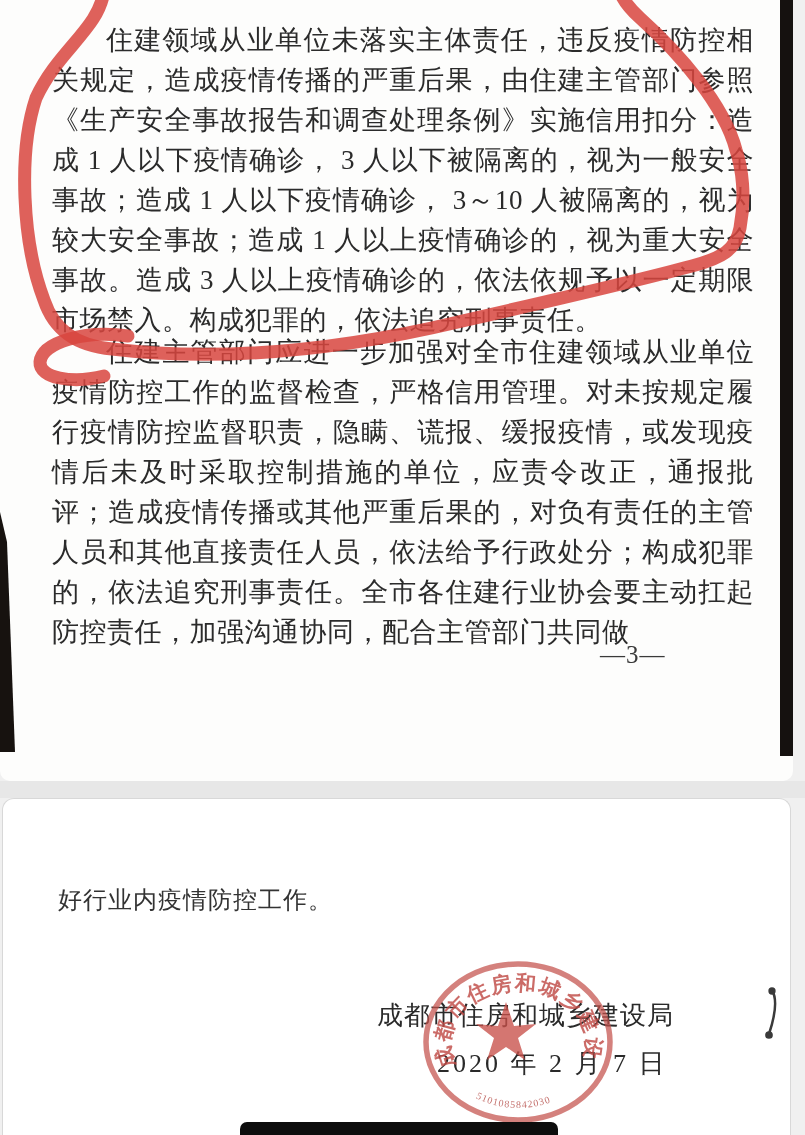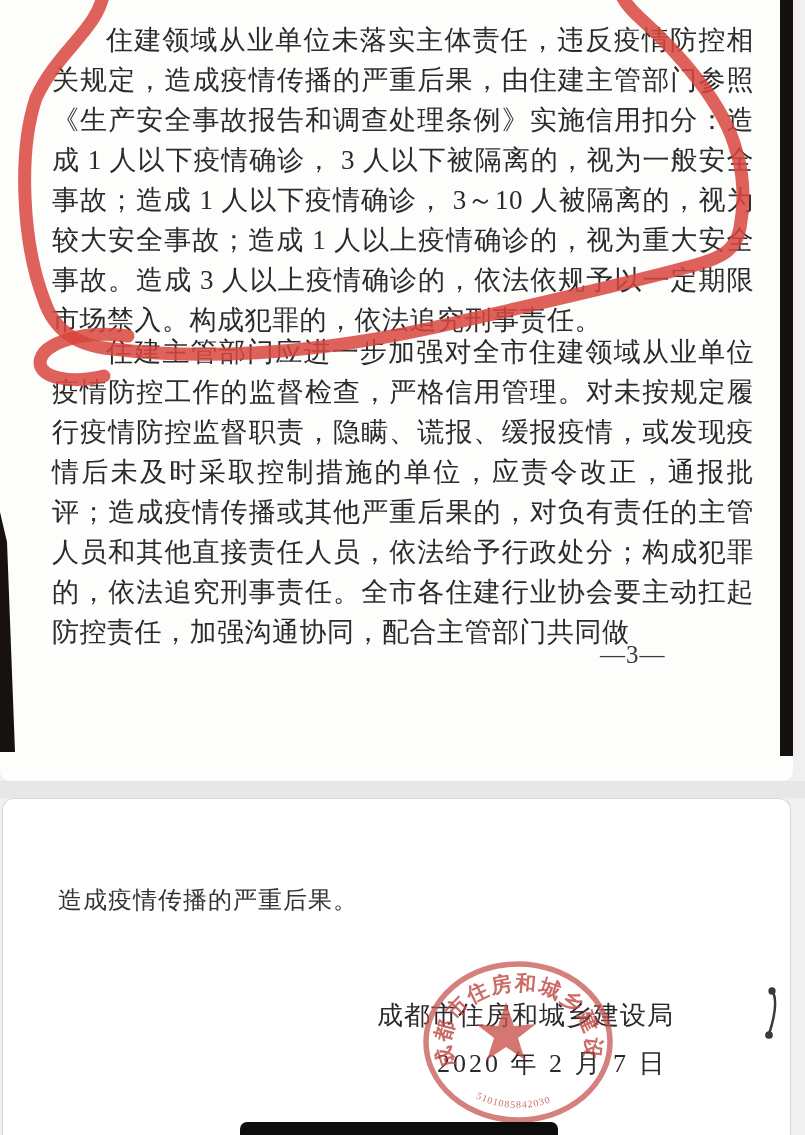--- a/index.html
+++ b/index.html
@@ -77,21 +77,21 @@
 
   <div class="photo1">
     <div class="doc-text para1">住建领域从业单位未落实主体责任，违反疫情防控相关规定，造成疫情传播的严重后果，由住建主管部门参照《生产安全事故报告和调查处理条例》实施信用扣分：造成 1 人以下疫情确诊， 3 人以下被隔离的，视为一般安全事故；造成 1 人以下疫情确诊， 3～10 人被隔离的，视为较大安全事故；造成 1 人以上疫情确诊的，视为重大安全事故。造成 3 人以上疫情确诊的，依法依规予以一定期限市场禁入。构成犯罪的，依法追究刑事责任。</div>
     <div class="doc-text para2">住建主管部门应进一步加强对全市住建领域从业单位疫情防控工作的监督检查，严格信用管理。对未按规定履行疫情防控监督职责，隐瞒、谎报、缓报疫情，或发现疫情后未及时采取控制措施的单位，应责令改正，通报批评；造成疫情传播或其他严重后果的，对负有责任的主管人员和其他直接责任人员，依法给予行政处分；构成犯罪的，依法追究刑事责任。全市各住建行业协会要主动扛起防控责任，加强沟通协同，配合主管部门共同做</div>
     <div class="pagenum">—3—</div>
   </div>
 
   <div class="bar-right"></div>
 
   <div class="photo2"></div>
-  <div class="cont-text">造成疫情传播的严重后果。</div>
+  <div class="cont-text">好行业内疫情防控工作。</div>
   <div class="sig-text">成都市住房和城乡建设局</div>
   <div class="date-text">2020 年 2 月 7 日</div>
 
   <svg class="overlay" viewBox="0 0 805 1135">
 
     <g fill="none" stroke="#d8453e" stroke-opacity="0.85" stroke-width="13" stroke-linecap="round" stroke-linejoin="round">
       <path d="M 104,-10 C 100,28 58,50 36,98
                C 18,152 22,242 44,300
                C 54,330 76,346 112,349
                C 220,362 340,350 458,322

